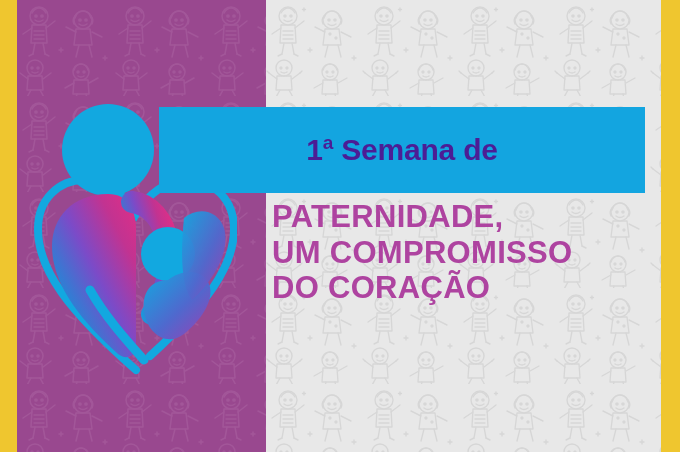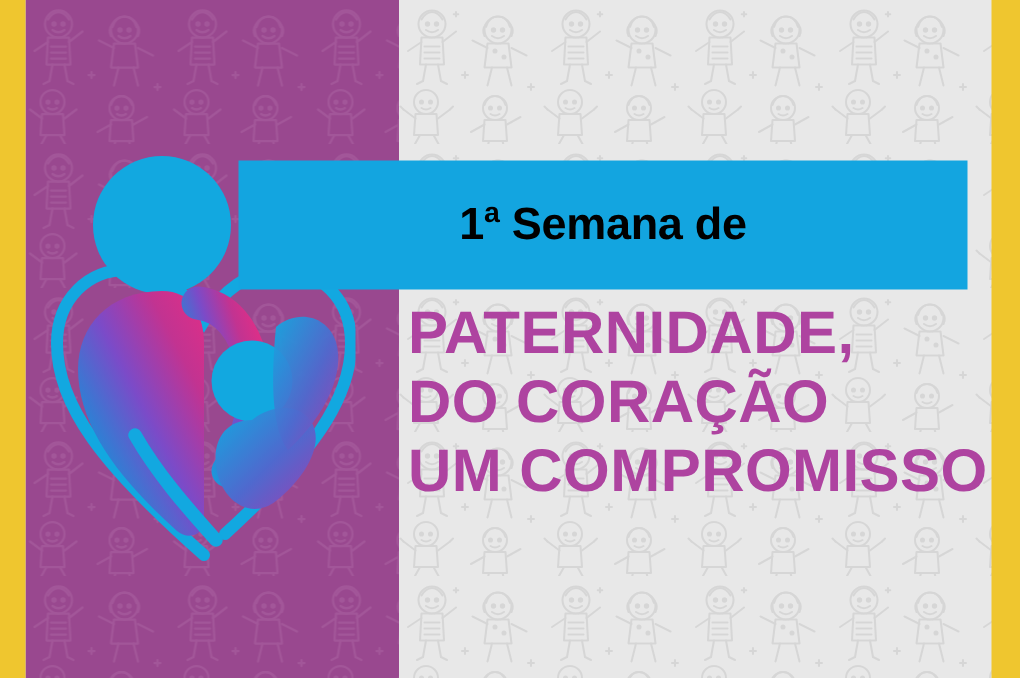--- a/index.html
+++ b/index.html
@@ -80,21 +80,21 @@
     top: 107px;
     width: 486px;
     height: 86px;
     background: #13A5E0;
     display: flex;
     flex-direction: column;
     align-items: center;
     justify-content: center;
   }
   .banner-line {
-    color: #000000;
+    color: #4c1d95;
     font-family: "Liberation Sans", sans-serif;
     font-weight: bold;
     font-size: 30px;
     line-height: 1.16;
     letter-spacing: -0.2px;
     white-space: nowrap;
     text-align: left;
   }
   .banner-line sup {
     font-size: 19px;
@@ -106,21 +106,21 @@
   .headline {
     position: absolute;
     left: 272px;
     top: 199px;
     width: 390px;
   }
   .headline-line {
     color: #AE43A0;
     font-family: "Liberation Sans", sans-serif;
     font-weight: bold;
-    font-size: 40px;
+    font-size: 31px;
     line-height: 1.15;
     letter-spacing: 0.3px;
     white-space: nowrap;
   }
 </style>
 </head>
 <body>
 
 <div class="poster">
 
@@ -289,20 +289,20 @@
   </div>
 
   <div class="banner">
     <div class="banner-line">
       <span>1</span><sup>a</sup><span> Semana de</span>
     </div>
   </div>
 
   <div class="headline">
     <div class="headline-line">PATERNIDADE,</div>
+    <div class="headline-line">UM COMPROMISSO</div>
     <div class="headline-line">DO CORAÇÃO</div>
-    <div class="headline-line">UM COMPROMISSO</div>
   </div>
 
   <div class="bar bar-left"></div>
   <div class="bar bar-right"></div>
 
 </div>
 
 </body></html>

